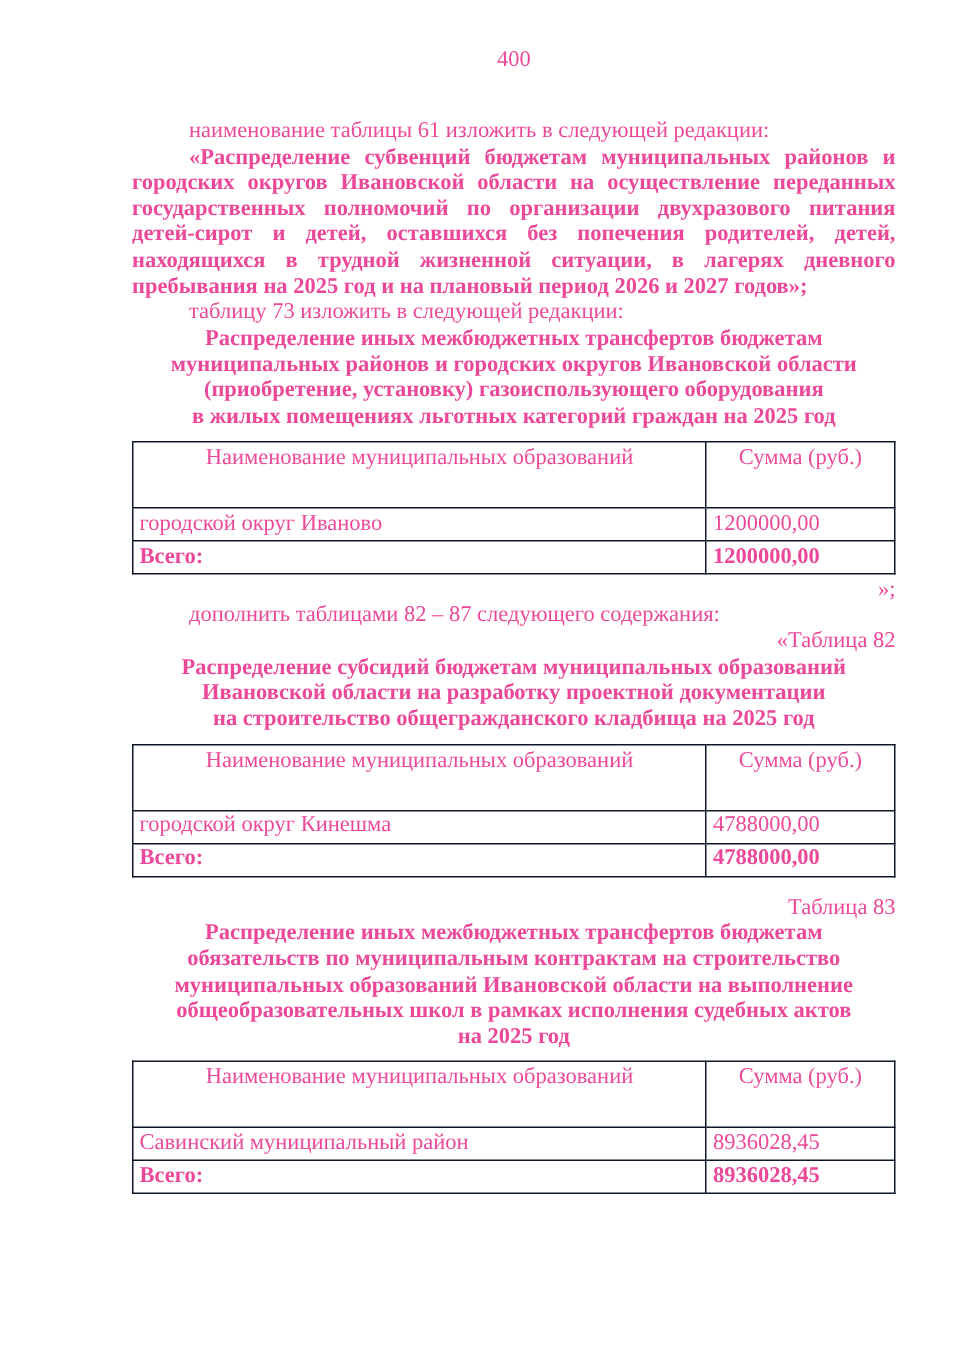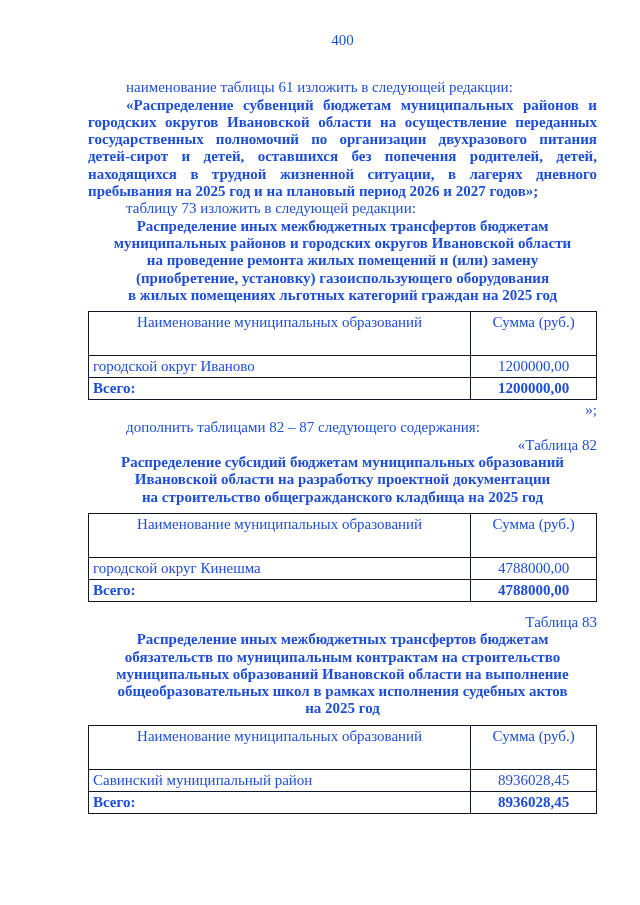--- a/index.html
+++ b/index.html
@@ -1,17 +1,17 @@
 <!DOCTYPE html>
 <html lang="ru"><head>
 <meta charset="utf-8">
 <style>
   html,body{margin:0;padding:0;background:#888;}
   .page{
-    width:640px;height:905px;margin:0 auto;background:#ffffff;color:#1d4ed8;
+    width:640px;height:905px;margin:0 auto;background:#ffffff;color:#ec4899;
     font-family:"Liberation Serif","DejaVu Serif",serif;
     font-size:15px;line-height:17.3px;
     box-sizing:border-box;position:relative;
     padding:32px 43px 0 88px;overflow:hidden;
   }
   .page-number{text-align:center;}
   .indent{margin:0;text-indent:38px;}
   .first-line{margin-top:30px;}
   .bold-para{
     margin:0;text-indent:38px;font-weight:700;
@@ -29,21 +29,21 @@
   .doc-table td,.doc-table th{
     border:1px solid #0f172a;font-size:15px;line-height:17.3px;
     font-weight:400;padding:1px 4px;overflow:hidden;
   }
   .doc-table th{
     height:40px;vertical-align:top;text-align:center;font-weight:400;padding-top:2px;
   }
   .col-name{width:380px;}
   .col-sum{width:125px;}
   .cell-name{text-align:left;height:19px;}
-  .cell-val{text-align:center;height:19px;}
+  .cell-val{text-align:left;height:19px;}
   .total-row td{font-weight:700;}
   .closing{text-align:right;margin-top:2px;}
   .tbl83-label{margin-top:12px;}
 </style>
 </head>
 <body>
 
 <div class="page">
 
   <div class="page-number">400</div>
@@ -51,21 +51,20 @@
   <p class="indent first-line">наименование таблицы 61 изложить в следующей редакции:</p>
 
   <p class="bold-para">«Распределение субвенций бюджетам муниципальных районов и городских округов Ивановской области на осуществление переданных государственных полномочий по организации двухразового питания детей-сирот и детей, оставшихся без попечения родителей, детей, находящихся в трудной жизненной ситуации, в лагерях дневного пребывания на 2025 год и на плановый период 2026 и 2027 годов»;</p>
 
   <p class="indent">таблицу 73 изложить в следующей редакции:</p>
 
 
   <div class="heading">
     <div>Распределение иных межбюджетных трансфертов бюджетам</div>
     <div>муниципальных районов и городских округов Ивановской области</div>
-    <div>на проведение ремонта жилых помещений и (или) замену</div>
     <div>(приобретение, установку) газоиспользующего оборудования</div>
     <div>в жилых помещениях льготных категорий граждан на 2025 год</div>
   </div>
 
   <table class="doc-table">
     <colgroup>
         <col class="col-name">
         <col class="col-sum">
       </colgroup>
     <thead>

